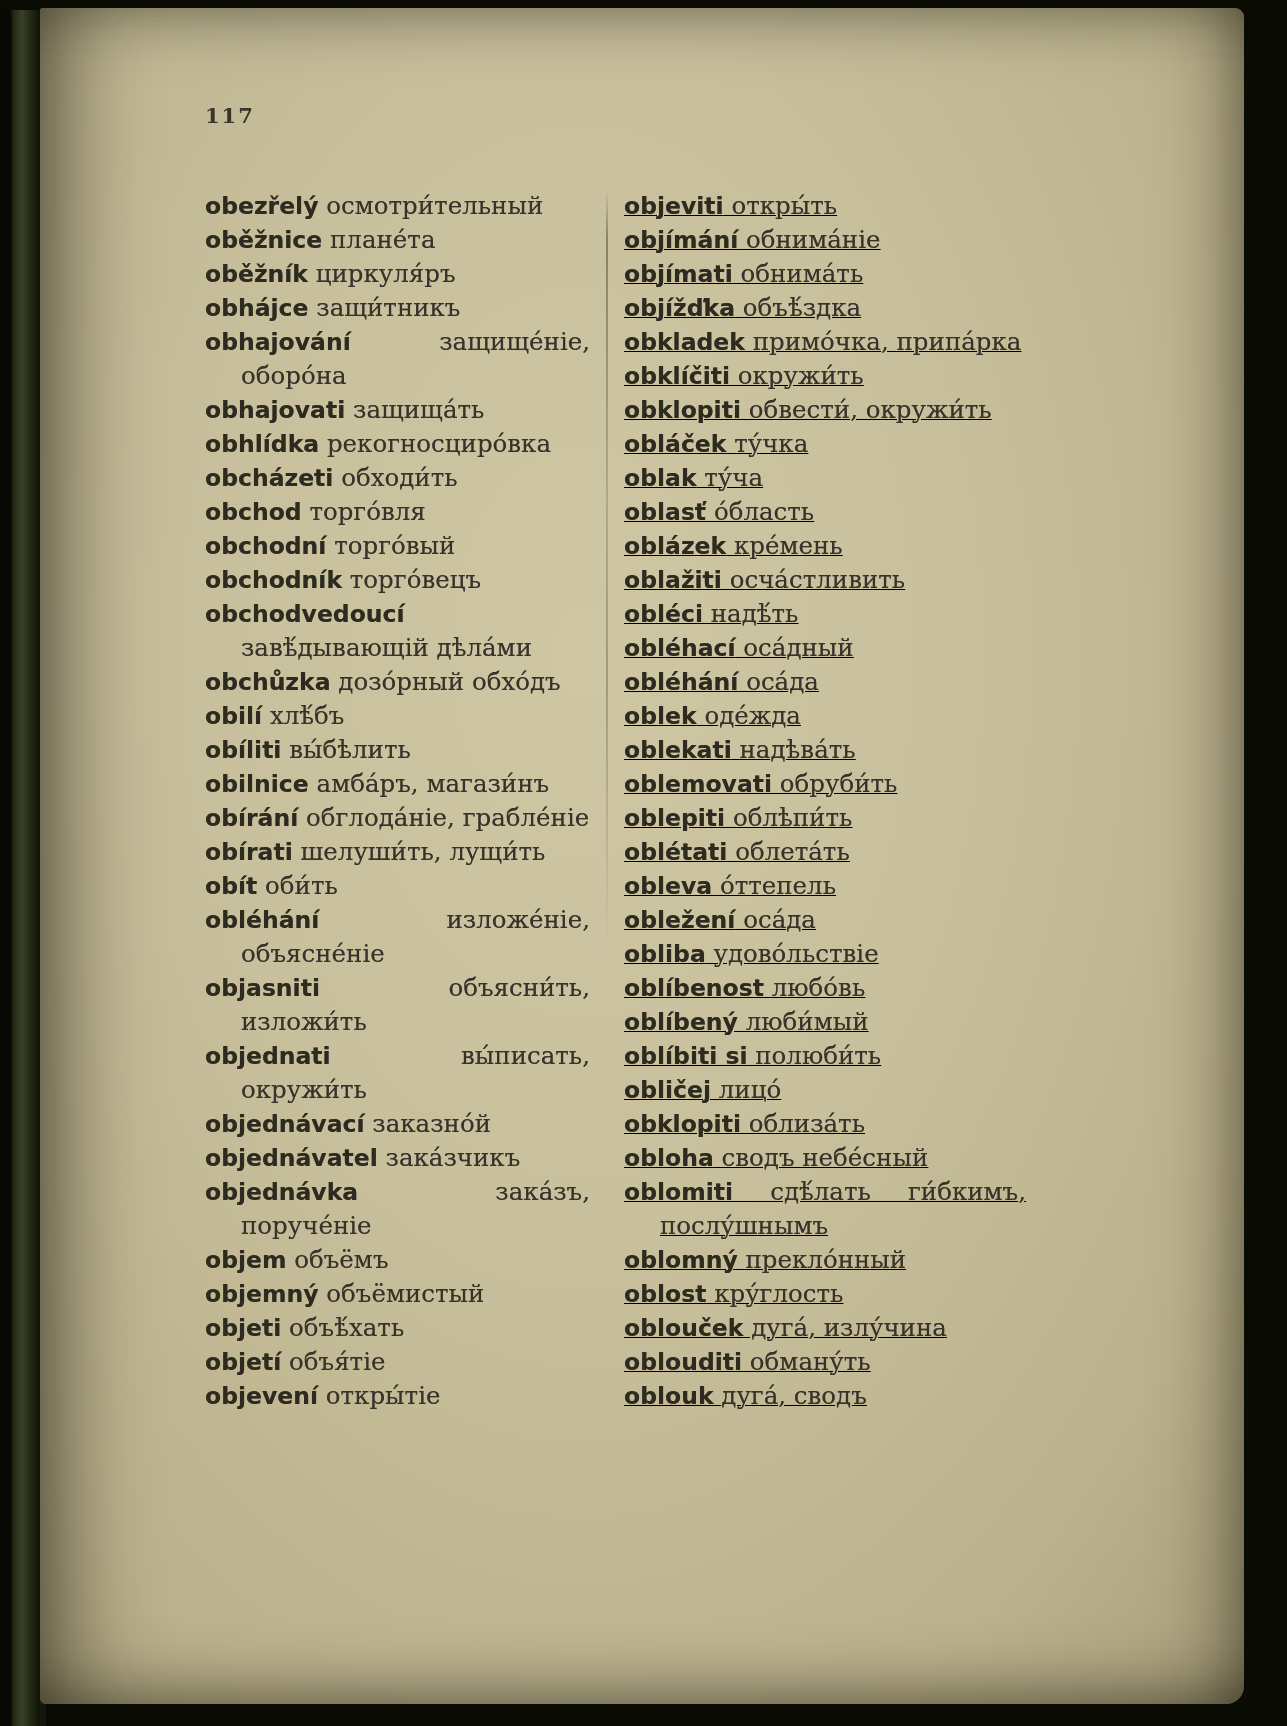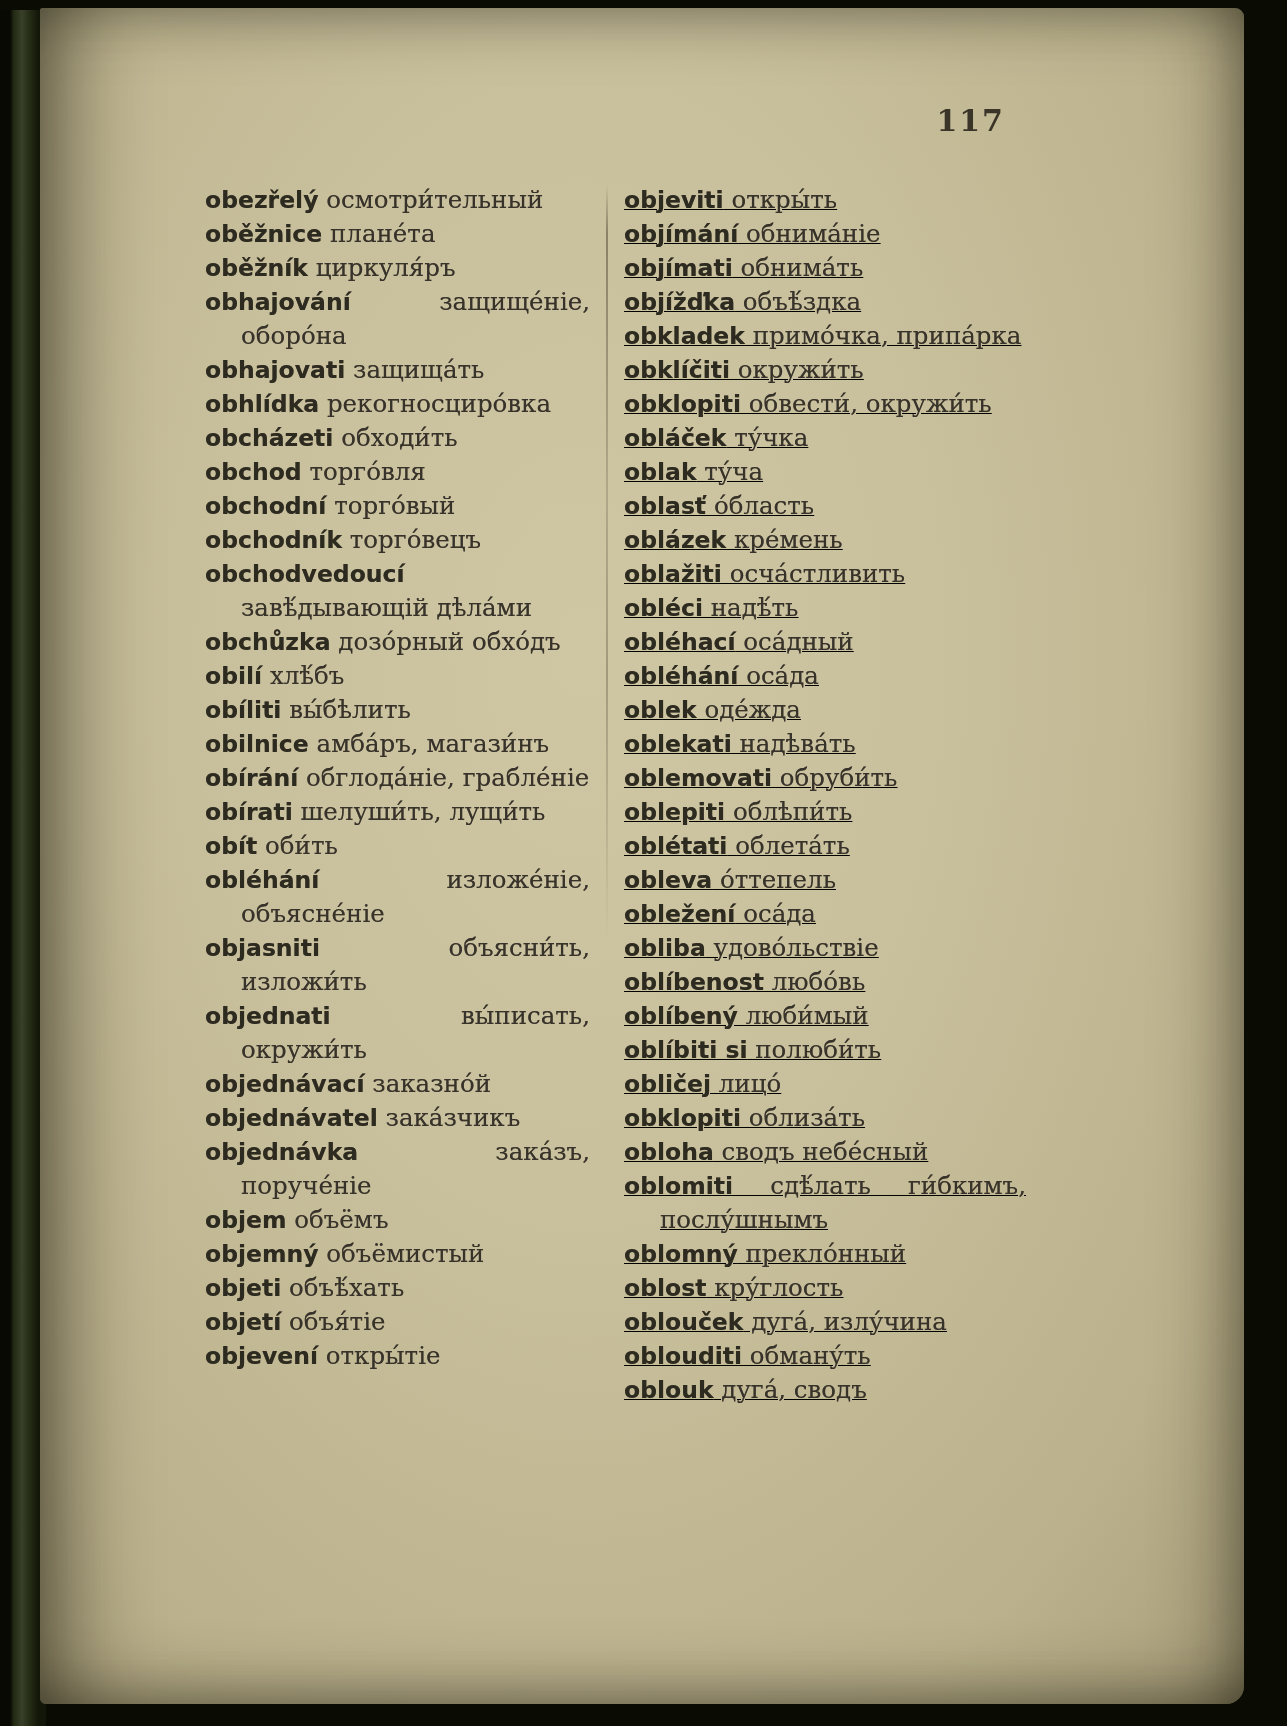--- a/index.html
+++ b/index.html
@@ -23,27 +23,27 @@
     background:radial-gradient(ellipse at 45% 38%, #cfc6a4 0%, #c8bf9c 40%, #bbb18c 78%, #a89e7a 100%);
     border-radius:3px 9px 18px 6px;
     box-shadow:
       inset 75px 0 90px -55px rgba(22,20,8,0.60),
       inset -55px 0 75px -45px rgba(22,20,8,0.50),
       inset 0 50px 70px -50px rgba(22,20,8,0.38),
       inset 0 -55px 70px -50px rgba(22,20,8,0.45);
   }
   .page-number{
     position:absolute;top:95px;left:165px;width:800px;
-    text-align:right;
+    text-align:left;
     font-family:"DejaVu Serif",serif;
-    font-weight:700;font-size:30px;letter-spacing:2px;
+    font-weight:700;font-size:21px;letter-spacing:2px;
     color:#3a3528;
   }
   .columns{
-    position:absolute;top:176px;left:165px;width:805px;
+    position:absolute;top:182px;left:165px;width:805px;
     display:flex;gap:16px;
   }
   .col{flex:0 0 auto;}
   .col-left{width:385px;}
   .col-right{width:402px;text-decoration:underline;}
   .col-divider{
     flex:0 0 2px;width:2px;align-self:stretch;
     background:linear-gradient(to bottom,
       rgba(58,52,36,0) 0%,
       rgba(58,52,36,0.45) 4%,
@@ -76,20 +76,21 @@
 <div class="edge-top"></div>
 
 <div class="paper">
   <div class="page-number">117</div>
 
   <div class="columns">
     <div class="col col-left">
         <div class="entry"><span class="hw">obezřelý</span><span class="tr"> осмотри́тельный</span></div>
         <div class="entry"><span class="hw">oběžnice</span><span class="tr"> плане́та</span></div>
         <div class="entry"><span class="hw">oběžník</span><span class="tr"> циркуля́ръ</span></div>
+        <div class="entry"><span class="hw">obhájce</span><span class="tr"> защи́тникъ</span></div>
         <div class="entry"><span class="hw">obhajování</span><span class="tr"> защище́ніе, оборо́на</span></div>
         <div class="entry"><span class="hw">obhajovati</span><span class="tr"> защища́ть</span></div>
         <div class="entry"><span class="hw">obhlídka</span><span class="tr"> рекогносциро́вка</span></div>
         <div class="entry"><span class="hw">obcházeti</span><span class="tr"> обходи́ть</span></div>
         <div class="entry"><span class="hw">obchod</span><span class="tr"> торго́вля</span></div>
         <div class="entry"><span class="hw">obchodní</span><span class="tr"> торго́вый</span></div>
         <div class="entry"><span class="hw">obchodník</span><span class="tr"> торго́вецъ</span></div>
         <div class="entry"><span class="hw">obchodvedoucí</span><span class="tr"> завѣ́дывающій дѣла́ми</span></div>
         <div class="entry"><span class="hw">obchůzka</span><span class="tr"> дозо́рный обхо́дъ</span></div>
         <div class="entry"><span class="hw">obilí</span><span class="tr"> хлѣ́бъ</span></div>

